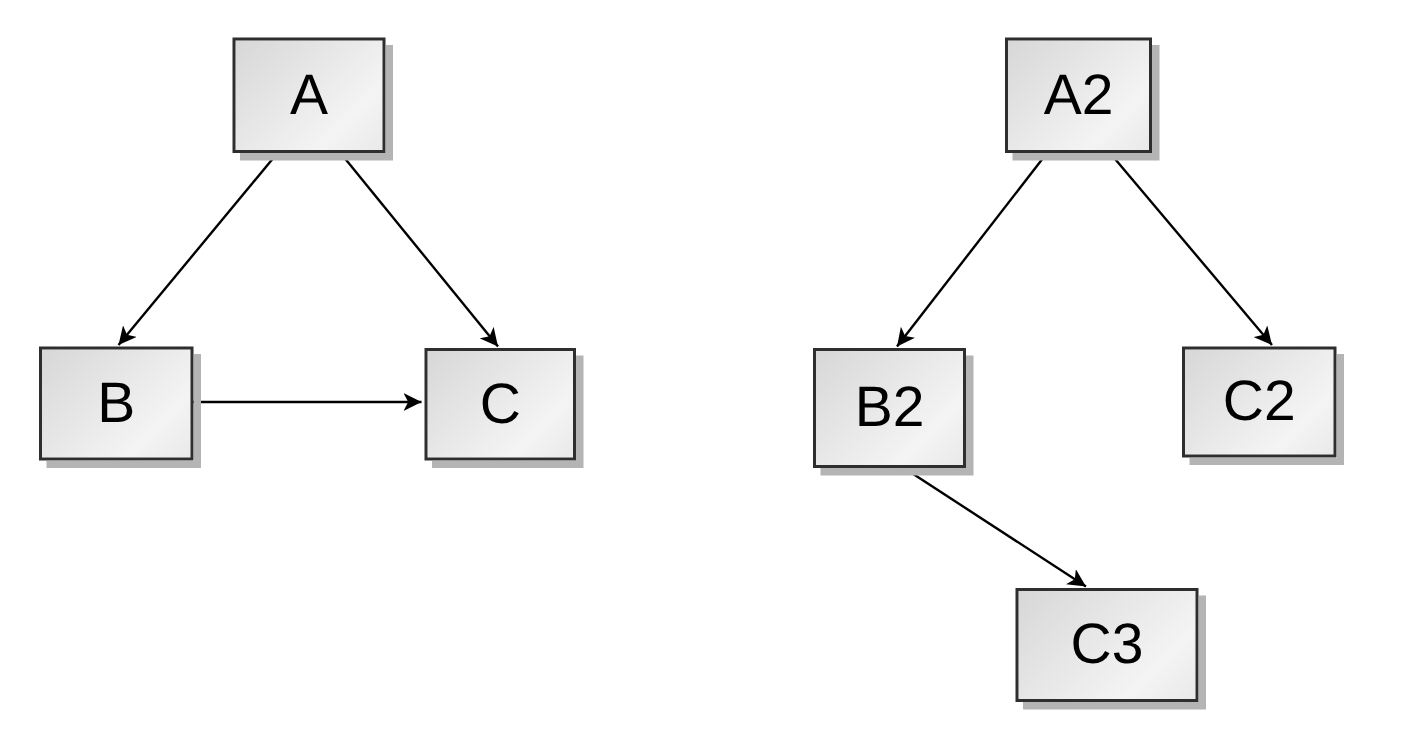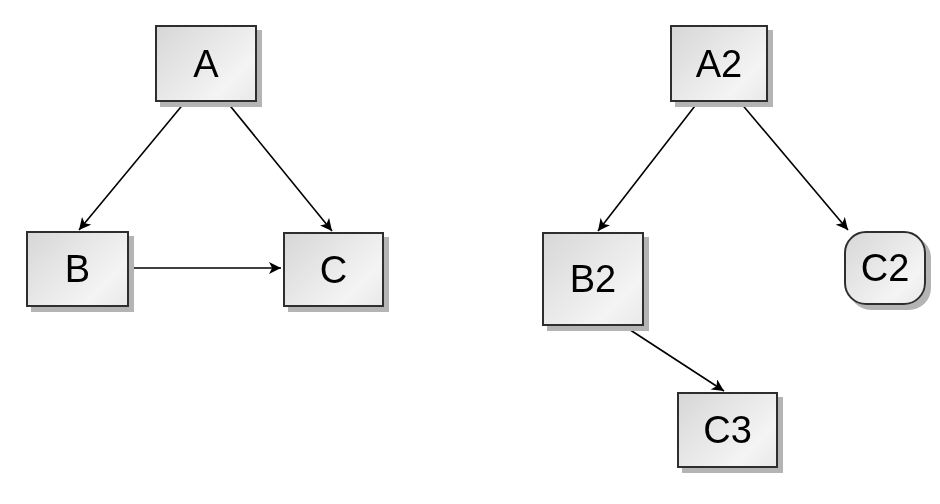--- a/index.html
+++ b/index.html
@@ -64,23 +64,23 @@
   </div>
   <div class="node" style="left: 26px; top: 231px; width: 103px; height: 76px;">
     <span class="node-label">B</span>
   </div>
   <div class="node" style="left: 283px; top: 232px; width: 101px; height: 75px;">
     <span class="node-label">C</span>
   </div>
   <div class="node" style="left: 670px; top: 25px; width: 98px; height: 77px; align-items: center;">
     <span class="node-label">A2</span>
   </div>
-  <div class="node" style="left: 542px; top: 232px; width: 102px; height: 94px;">
+  <div class="node" style="left: 542px; top: 232px; width: 102px; height: 80px;">
     <span class="node-label">B2</span>
   </div>
-  <div class="node" style="left: 844px; top: 231px; width: 82px; height: 74px; border-radius: 22px;">
+  <div class="node" style="left: 788px; top: 231px; width: 103px; height: 74px;">
     <span class="node-label">C2</span>
   </div>
-  <div class="node" style="left: 677px; top: 392px; width: 101px; height: 76px;">
+  <div class="node" style="left: 677px; top: 392px; width: 122px; height: 76px;">
     <span class="node-label">C3</span>
   </div>
 
 </div>
 
 </body></html>

